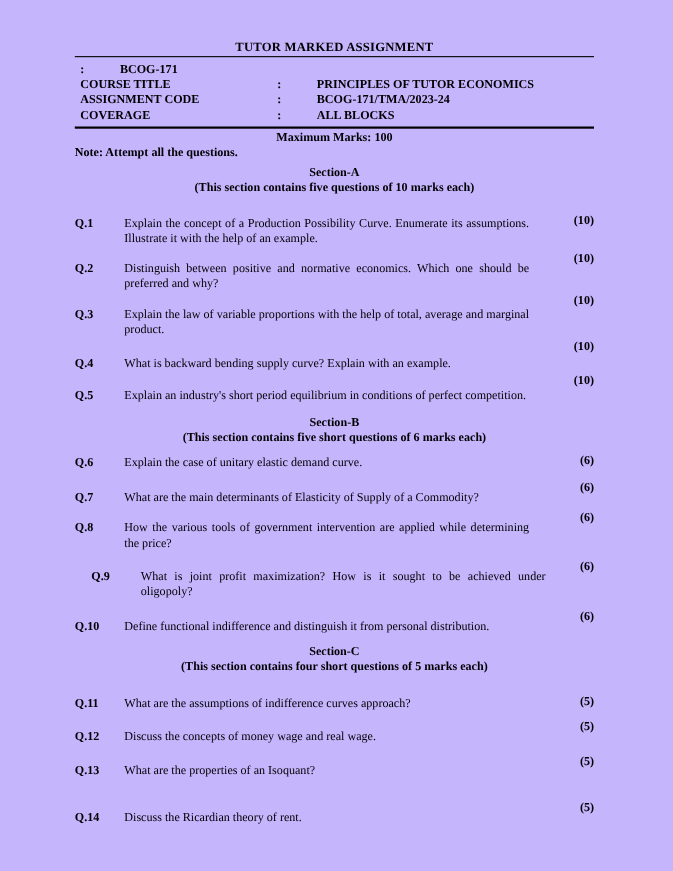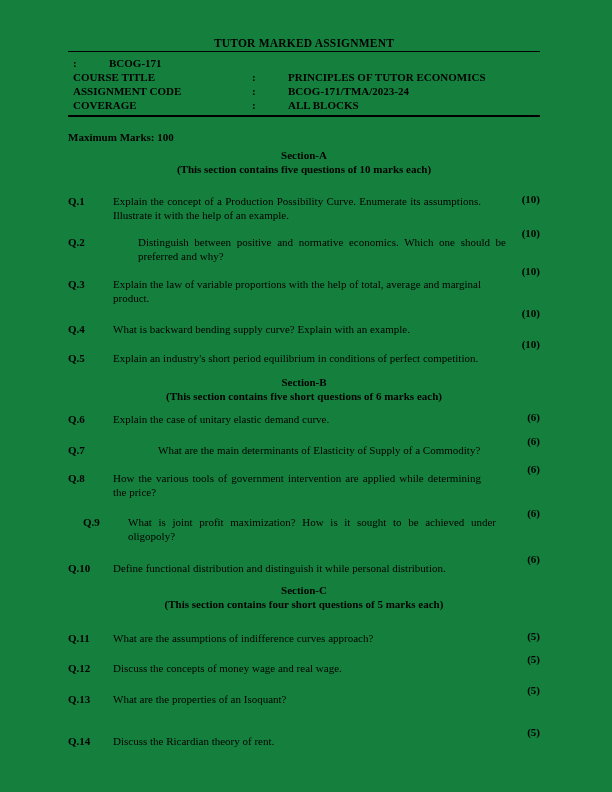--- a/index.html
+++ b/index.html
@@ -1,21 +1,21 @@
 <!DOCTYPE html>
 <html><head>
 <meta charset="utf-8">
 <style>
   html,body { margin:0; padding:0; background:#ffffff; }
   .page {
     position:relative;
     width:612px; height:792px;
     box-sizing:border-box;
     margin:0 auto;
-    background:#15803d;
+    background:#c4b5fd;
     color:#000000;
     font-family:"Liberation Serif","DejaVu Serif",serif;
     font-size:11px;
     line-height:14px;
     padding:36px 72px 0 68px;
     overflow:hidden;
   }
   .doc-title {
     text-align:center;
     font-weight:bold;
@@ -25,38 +25,38 @@
   }
   .meta-table {
     border-top:1.5px solid #000;
     border-bottom:2px solid #000;
     padding:4px 0 3px 5px;
   }
   .meta-row { display:flex; font-weight:bold; }
   .meta-label { width:179px; flex:none; }
   .meta-colon { width:36px; flex:none; }
   .meta-value { flex:1; }
-  .max-marks { text-align:left; font-weight:bold; margin-top:13px;font-family:Liberation Serif, serif; }
+  .max-marks { text-align:center; font-weight:bold; margin-top:1px;font-family:Liberation Serif, serif; }
   .note { font-weight:bold; }
   .section-head { text-align:center; font-weight:bold; }
   .section-sub  { text-align:center; font-weight:bold; }
   .sh-a { margin-top:4px; }
   .sh-b { margin-top:10px; }
   .sh-c { margin-top:8px; }
   .question { display:flex; position:relative; }
   .q-num  { width:45px; flex:none; font-weight:bold; }
   .q-text { width:368px; flex:none; text-align:justify; }
   .q-marks { position:absolute; right:0; top:-9px; font-weight:bold; white-space:nowrap; }
   .q1  { margin-top:18px;  }
-  .q2  { margin-top:13px;gap:25px; }
+  .q2  { margin-top:13px; }
   .q3  { margin-top:14px; }
   .q4  { margin-top:17px; }
   .q5  { margin-top:15px; }
   .q6  { margin-top:9px;  }
-  .q7  { margin-top:17px;gap:45px; }
+  .q7  { margin-top:17px; }
   .q8  { margin-top:14px; }
   .q9  { margin-top:16px;margin-left:15px; }
   .q10 { margin-top:18px; }
   .q11 { margin-top:20px;  }
   .q12 { margin-top:16px; }
   .q13 { margin-top:17px; }
   .q14 { margin-top:28px; }
   .q1 .q-marks, .q6 .q-marks, .q11 .q-marks { top:-2px; }
   .q3 .q-marks { top:-13px; }
   .q4 .q-marks { top:-16px; }
@@ -85,20 +85,21 @@
       <span class="meta-value">BCOG-171/TMA/2023-24</span>
     </div>
     <div class="meta-row">
       <span class="meta-label">COVERAGE</span>
       <span class="meta-colon">:</span>
       <span class="meta-value">ALL BLOCKS</span>
     </div>
   </div>
 
   <div class="max-marks">Maximum Marks: 100</div>
+  <div class="note">Note: Attempt all the questions.</div>
 
   <div class="section-head sh-a">Section-A</div>
   <div class="section-sub">(This section contains five questions of 10 marks each)</div>
 
   <div class="question q1">
     <span class="q-num">Q.1</span>
     <div class="q-text">Explain the concept of a Production Possibility Curve. Enumerate its assumptions. Illustrate it with the help of an example.</div>
     <span class="q-marks">(10)</span>
   </div>
   <div class="question q2">
@@ -140,21 +141,21 @@
     <div class="q-text">How the various tools of government intervention are applied while determining the price?</div>
     <span class="q-marks">(6)</span>
   </div>
   <div class="question q9">
     <span class="q-num">Q.9</span>
     <div class="q-text">What is joint profit maximization? How is it sought to be achieved under oligopoly?</div>
     <span class="q-marks">(6)</span>
   </div>
   <div class="question q10">
     <span class="q-num">Q.10</span>
-    <div class="q-text">Define functional distribution and distinguish it while personal distribution.</div>
+    <div class="q-text">Define functional indifference and distinguish it from personal distribution.</div>
     <span class="q-marks">(6)</span>
   </div>
 
   <div class="section-head sh-c">Section-C</div>
   <div class="section-sub">(This section contains four short questions of 5 marks each)</div>
 
   <div class="question q11">
     <span class="q-num">Q.11</span>
     <div class="q-text">What are the assumptions of indifference curves approach?</div>
     <span class="q-marks">(5)</span>

